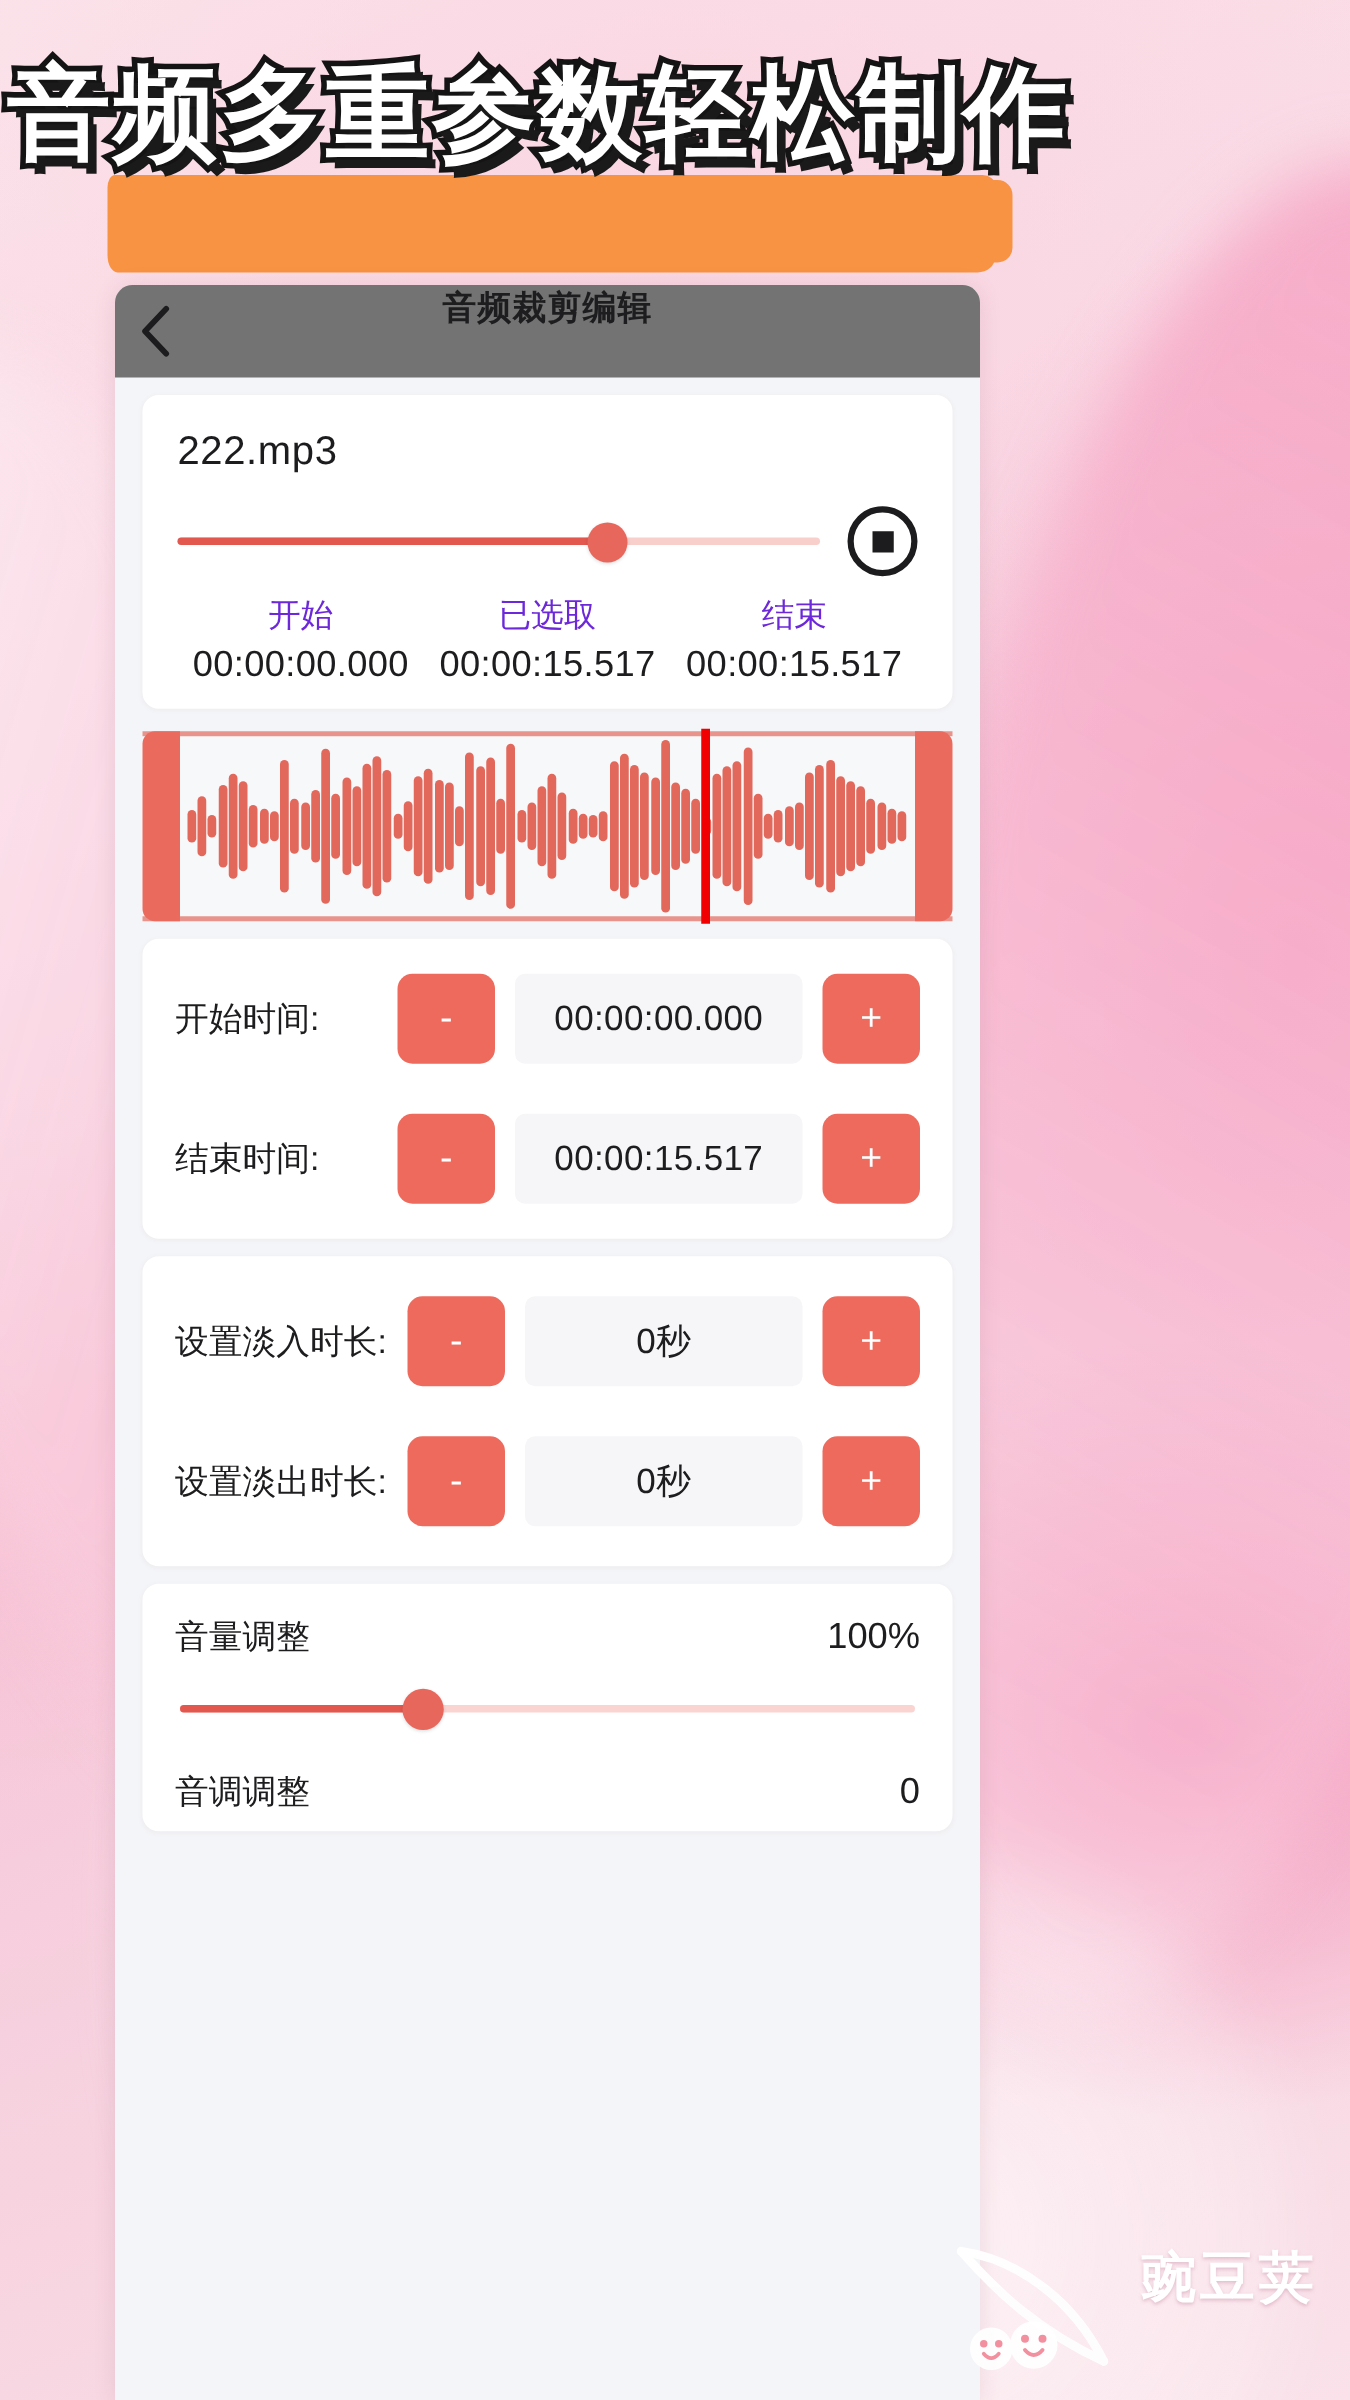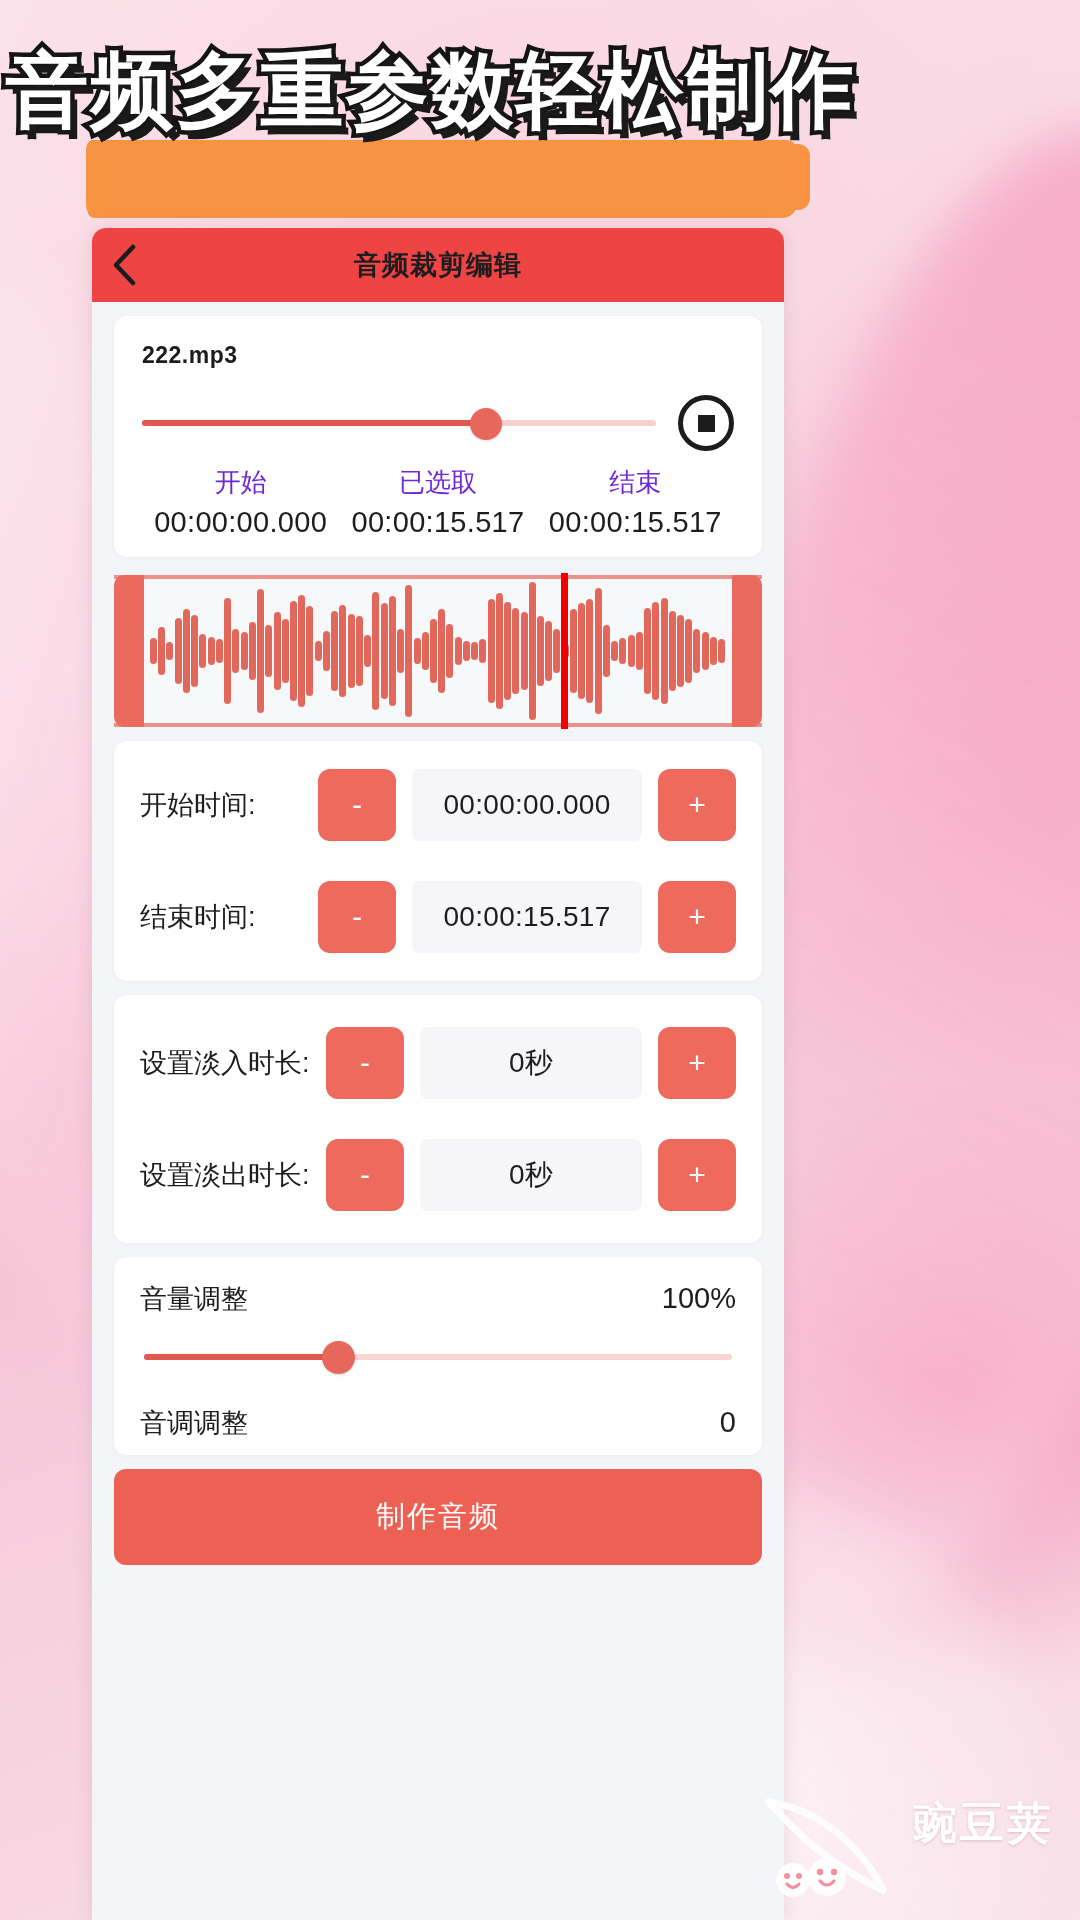--- a/index.html
+++ b/index.html
@@ -62,41 +62,41 @@
   .phone {
     position: absolute; left: 92px; top: 228px;
     width: 692px; height: 1692px;
     background: #f4f5f8;
     border-radius: 14px 14px 0 0;
     overflow: hidden;
     box-shadow: 0 2px 18px rgba(120,60,80,.13);
   }
 
   .appbar {
-    height: 74px; background: #ef4444;
-    display: flex; align-items: center; position: relative;
+    height: 74px; background: #737373;
+    display: flex; position: relative;
   }
   .back {
     width: 64px; height: 74px; display: flex; align-items: center;
     justify-content: center; cursor: pointer;
   }
   .back svg { display: block; }
   .appbar-title {
     position: absolute; left: 0; right: 0; text-align: center;
     font-size: 27px; font-weight: 700; color: #1d1d1f; letter-spacing: 1px;
   }
 
   .card {
     background: #ffffff; border-radius: 13px; margin: 14px 22px;
     box-shadow: 0 1px 4px rgba(150,120,130,.07);
   }
 
   
   .player { padding: 26px 28px 18px; }
-  .filename { font-size: 23px; font-weight: 700; color: #1c1c1e; letter-spacing: .5px; }
+  .filename { font-size: 32px; font-weight: 400; color: #1c1c1e; letter-spacing: .5px; }
 
   .seek-row { display: flex; align-items: center; margin-top: 26px; }
   .seek { position: relative; flex: 1; height: 36px; cursor: pointer; }
   .seek-track {
     position: absolute; left: 0; right: 0; top: 15px; height: 6px;
     background: #f9cfcb; border-radius: 3px;
   }
   .seek-fill {
     position: absolute; left: 0; top: 15px; height: 6px;
     background: #e2584f; border-radius: 3px;
@@ -392,21 +392,20 @@
       <div class="vol-track"></div>
       <div class="vol-fill" id="volFill" style="width: 33%;"></div>
       <div class="vol-thumb" id="volThumb" style="left: 33%;"></div>
     </div>
     <div class="pitch-head">
       <span class="adj-title">音调调整</span>
       <span class="adj-value">0</span>
     </div>
   </div>
 
-  <div class="make-btn">制作音频</div>
 </div>
 
 <div class="watermark">
   <span>
     <svg width="150" height="110" viewBox="0 0 150 110" aria-hidden="true">
       <g fill="none" stroke="#ffffff" stroke-width="7" stroke-linecap="round" stroke-linejoin="round" opacity="0.92">
         <path d="M16 8 C58 14, 104 44, 130 96"></path>
         <path d="M16 8 C44 40, 78 72, 130 96"></path>
       </g>
       <g fill="#ffffff" opacity="0.95">

